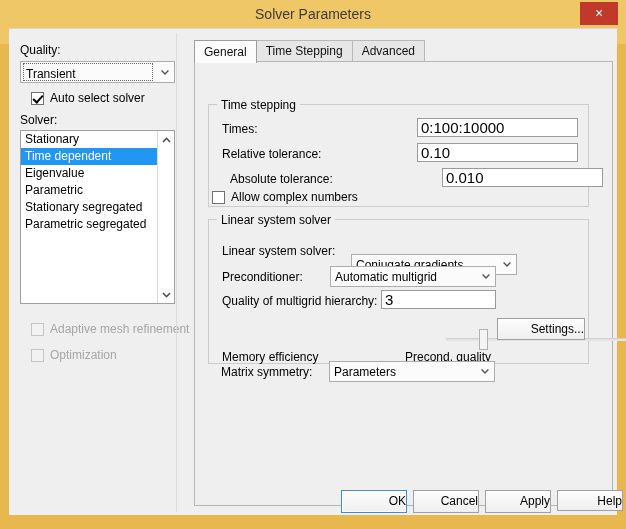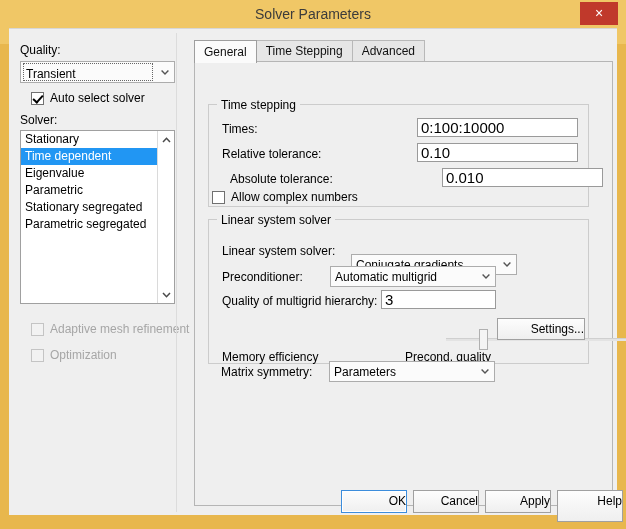--- a/index.html
+++ b/index.html
@@ -483,17 +483,17 @@
           </div>
         </div>
       </div>
       <div id="tabpanel-mask"></div>
     </div>
 
     <div id="buttonbar">
       <div class="btn focus" style="left:332px; top:461px; width:66px; height:23px; line-height:21px;">OK</div>
       <div class="btn" style="left:404px; top:461px; width:66px; height:23px; line-height:21px;">Cancel</div>
       <div class="btn" style="left:476px; top:461px; width:66px; height:23px; line-height:21px;">Apply</div>
-      <div class="btn" style="left:548px; top:461px; width:66px; height:32px; line-height:21px;">Help</div>
+      <div class="btn" style="left:548px; top:461px; width:66px; height:21px; line-height:21px;">Help</div>
     </div>
 
   </div>
 </div>
 
 </body></html>

